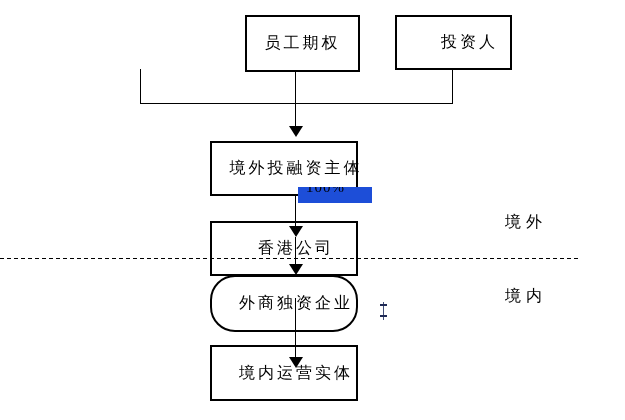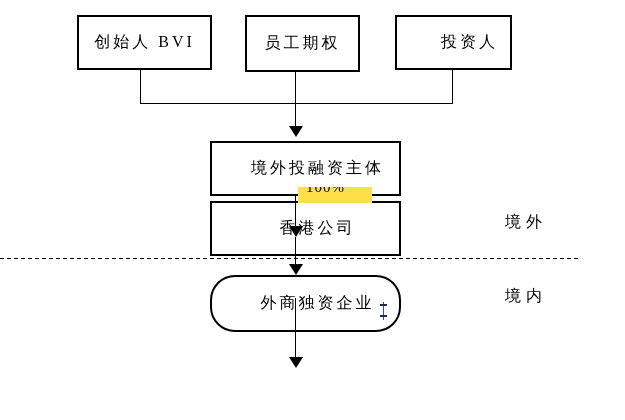--- a/index.html
+++ b/index.html
@@ -28,23 +28,23 @@
     z-index: 1;
     box-sizing: border-box;
     white-space: nowrap;
   }
   .box .box-label { z-index: 2; }
   
   #box-founder   { left: 77px;  top: 15px; width: 135px; height: 55px; }
   #box-employee  { left: 245px; top: 15px; width: 115px; height: 57px; }
   #box-investor  { left: 395px; top: 15px; width: 117px; height: 55px; padding-left: 32px; }
   
-  .mid { left: 210px; width: 191px; padding-left: 24px; }
+  .mid { left: 210px; width: 148px; padding-left: 24px; }
   #box-offshore  { top: 141px; height: 55px; }
-  #box-hk        { top: 201px; height: 55px; }
+  #box-hk        { top: 221px; height: 55px; }
   #box-wfoe      { top: 275px; height: 57px; border-radius: 25px; }
   #box-domestic  { top: 345px; height: 56px; }
 
   .vline, .hline {
     position: absolute;
     background: #000000;
     z-index: 3;
   }
   .vline { width: 1px; }
   .hline { height: 1px; }
@@ -68,21 +68,21 @@
     background: repeating-linear-gradient(to right, #000 0px, #000 4px, transparent 4px, transparent 7px);
     z-index: 2;
   }
 
   #pct-label {
     position: absolute;
     left: 298px;
     top: 187px;
     width: 74px;
     height: 16px;
-    background: #fde047;
+    background: #1d4ed8;
     overflow: hidden;
     z-index: 4;
   }
   #pct-label .pct-text {
     display: block;
     margin-top: -8px;
     padding-left: 8px;
     font-size: 15px;
     line-height: 16px;
     letter-spacing: 1px;
@@ -122,23 +122,20 @@
     background: #1f2a55;
   }
   #cursor-artifact .tick-top { top: 2px; }
   #cursor-artifact .tick-bottom { top: 13px; }
 </style>
 </head>
 <body>
 
 <div id="canvas">
 
-  <div class="box" id="box-founder">
-    <span class="box-label">创始人 BVI</span>
-  </div>
   <div class="box" id="box-employee">
     <span class="box-label">员工期权</span>
   </div>
   <div class="box" id="box-investor">
     <span class="box-label">投资人</span>
   </div>
 
   <div class="vline" style="left:140px; top:69px; height:34px;"></div>
   <div class="vline" style="left:452px; top:69px; height:34px;"></div>
   <div class="hline" style="left:140px; top:103px; width:313px;"></div>
@@ -146,20 +143,23 @@
   <div class="arrowhead" style="left:289px; top:126px;"></div>
 
   <div class="box mid" id="box-offshore">
     <span class="box-label">境外投融资主体</span>
   </div>
   <div class="box mid" id="box-hk">
     <span class="box-label">香港公司</span>
   </div>
   <div class="box mid" id="box-wfoe">
     <span class="box-label">外商独资企业</span>
+  </div>
+  <div class="box mid" id="box-domestic">
+    <span class="box-label">境内运营实体</span>
   </div>
 
   <div id="pct-label">
     <span class="pct-text">100%</span>
   </div>
 
   <div class="vline" style="left:295px; top:196px; height:30px;"></div>
   <div class="arrowhead" style="left:289px; top:226px;"></div>
 
   <div class="vline" style="left:295px; top:237px; height:27px;"></div>

